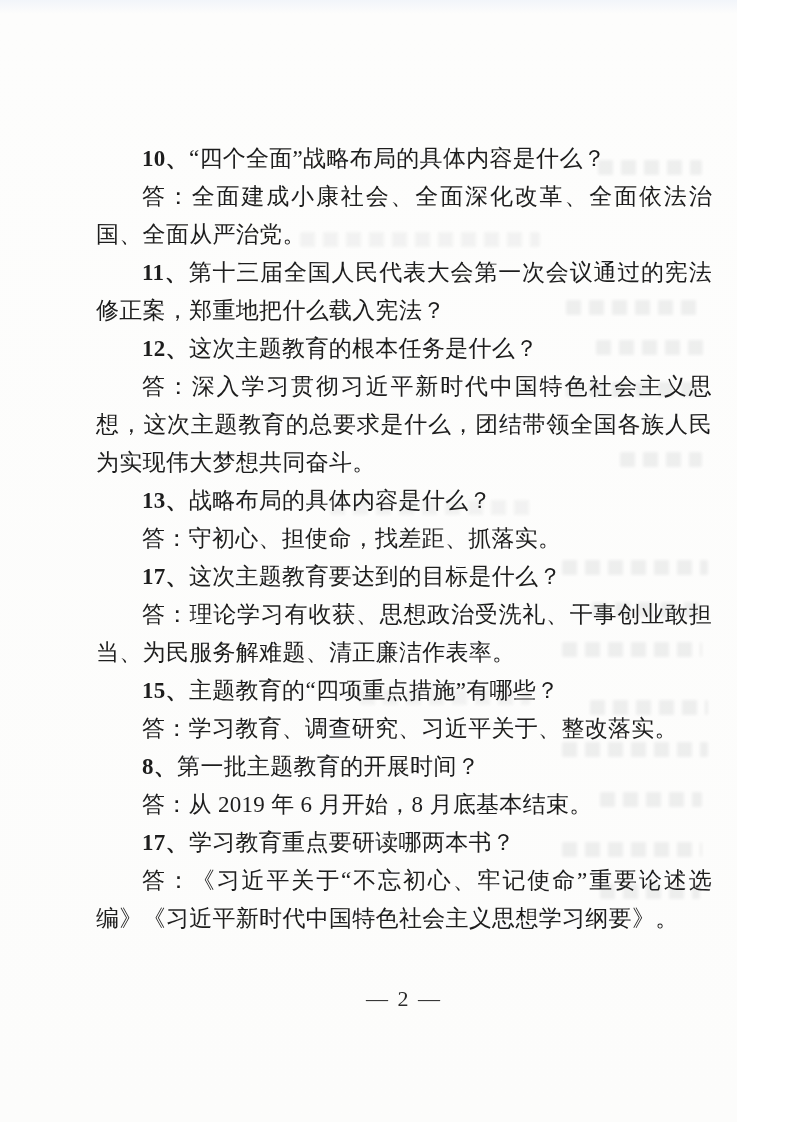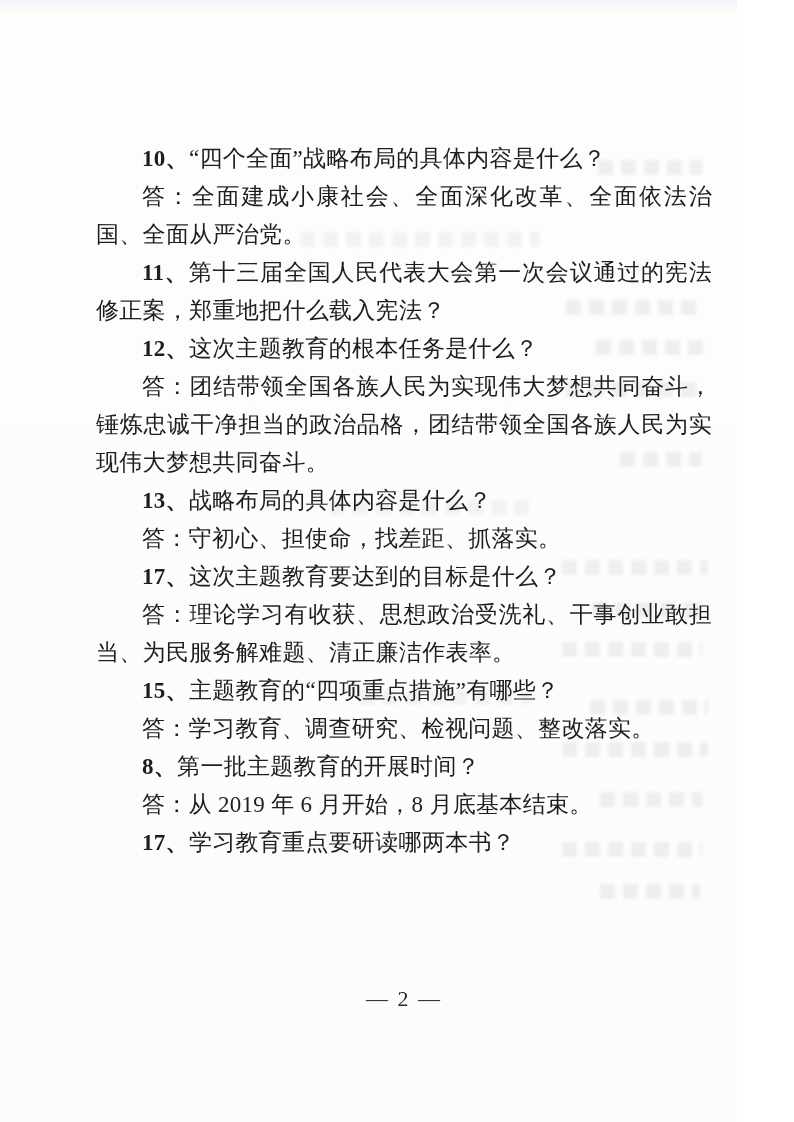--- a/index.html
+++ b/index.html
@@ -82,45 +82,46 @@
       <p><span class="qnum">10、</span><span>“四个全面”战略布局的具体内容是什么？</span></p>
       <p>答：全面建成小康社会、全面深化改革、全面依法治国、全面从严治党。</p>
     </section>
 
     <section class="qa">
       <p><span class="qnum">11、</span><span>第十三届全国人民代表大会第一次会议通过的宪法修正案，郑重地把什么载入宪法？</span></p>
     </section>
 
     <section class="qa">
       <p><span class="qnum">12、</span><span>这次主题教育的根本任务是什么？</span></p>
-      <p>答：团结带领全国各族人民为实现伟大梦想共同奋斗，锤炼忠诚干净担当的政治品格，团结带领全国各族人民为实现伟大梦想共同奋斗。</p>
+      <p>答：深入学习贯彻习近平新时代中国特色社会主义思想，这次主题教育的总要求是什么，团结带领全国各族人民为实现伟大梦想共同奋斗。</p>
     </section>
 
     <section class="qa">
       <p><span class="qnum">13、</span><span>战略布局的具体内容是什么？</span></p>
       <p>答：守初心、担使命，找差距、抓落实。</p>
     </section>
 
     <section class="qa">
       <p><span class="qnum">17、</span><span>这次主题教育要达到的目标是什么？</span></p>
       <p>答：理论学习有收获、思想政治受洗礼、干事创业敢担当、为民服务解难题、清正廉洁作表率。</p>
     </section>
 
     <section class="qa">
       <p><span class="qnum">15、</span><span>主题教育的“四项重点措施”有哪些？</span></p>
-      <p>答：学习教育、调查研究、检视问题、整改落实。</p>
+      <p>答：学习教育、调查研究、习近平关于、整改落实。</p>
     </section>
 
     <section class="qa">
       <p><span class="qnum">8、</span><span>第一批主题教育的开展时间？</span></p>
       <p>答：从 2019 年 6 月开始，8 月底基本结束。</p>
     </section>
 
     <section class="qa">
       <p><span class="qnum">17、</span><span>学习教育重点要研读哪两本书？</span></p>
+      <p>答：《习近平关于“不忘初心、牢记使命”重要论述选编》《习近平新时代中国特色社会主义思想学习纲要》。</p>
     </section>
 
   </div>
 
   <div class="page-number">— 2 —</div>
 
   <div class="bleed b1"></div>
   <div class="bleed b2"></div>
   <div class="bleed b3"></div>
   <div class="bleed b4"></div>

